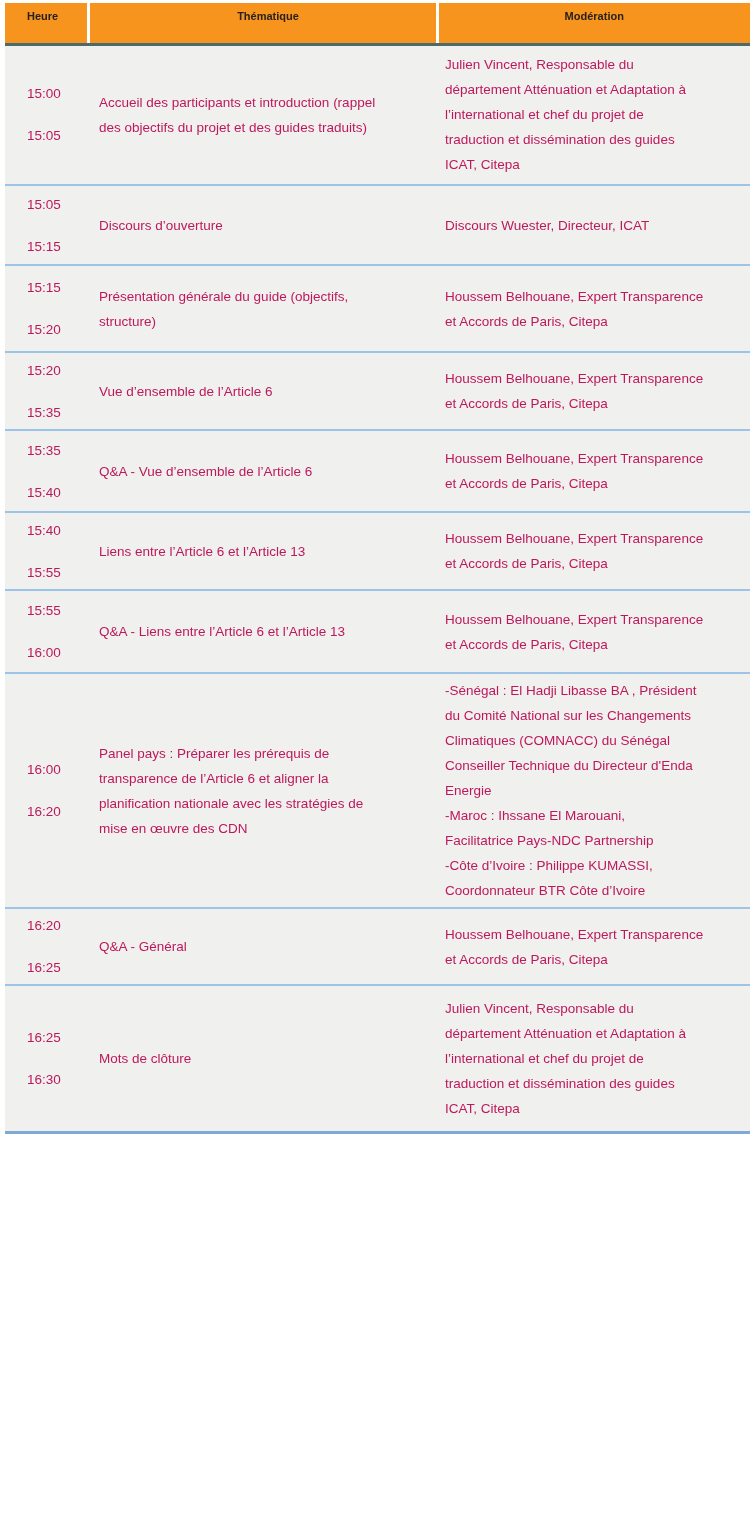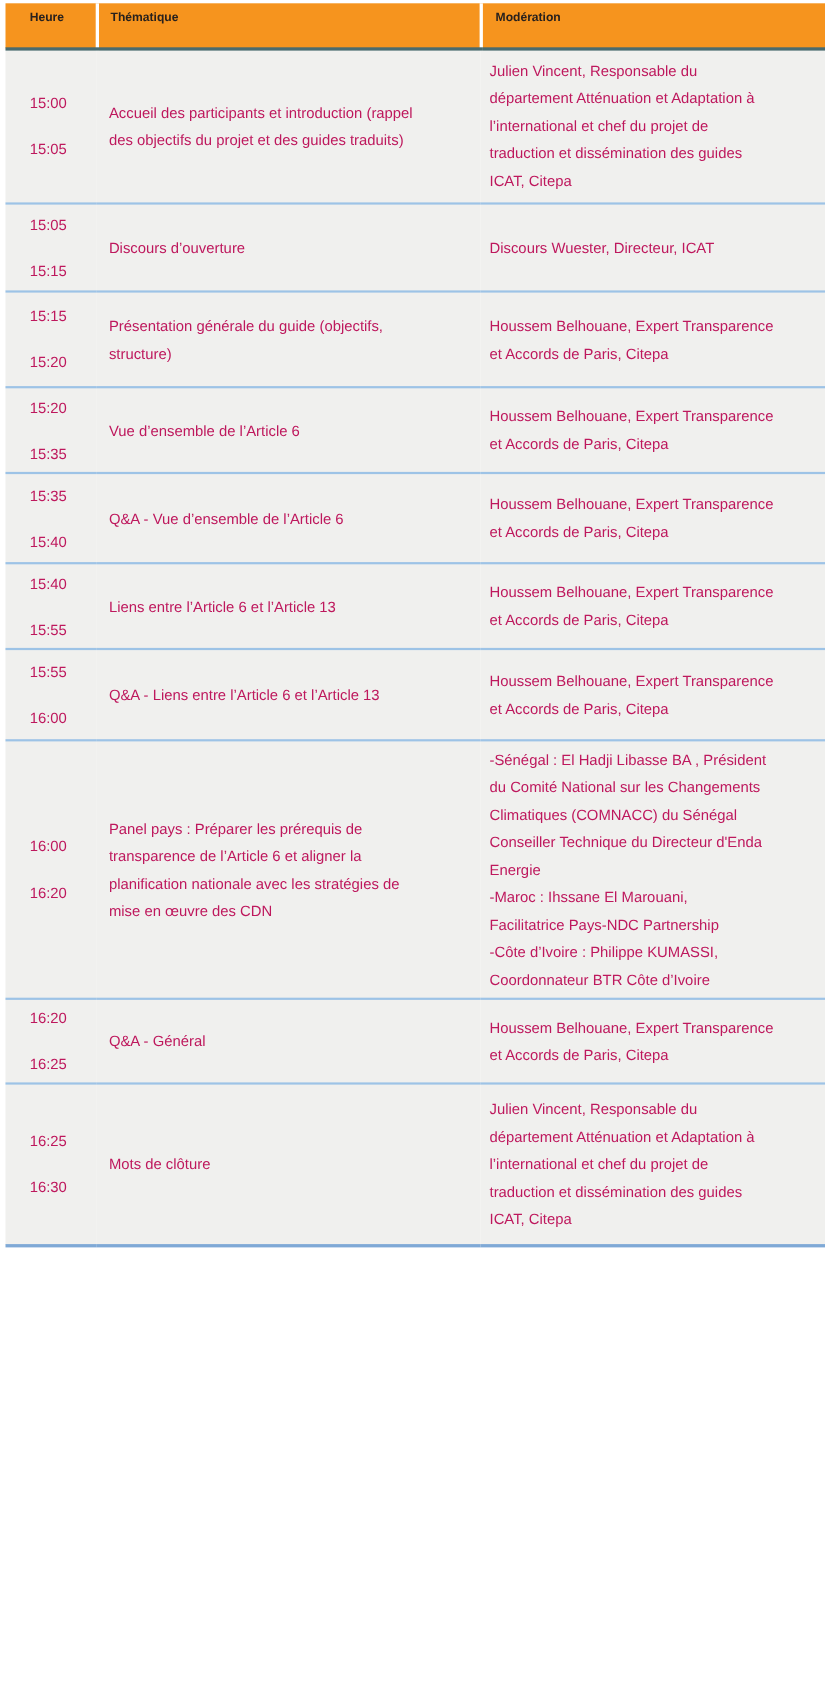--- a/index.html
+++ b/index.html
@@ -33,22 +33,22 @@
     color: #28211d;
     font-size: 11px;
     font-weight: bold;
     text-align: left;
     vertical-align: top;
     height: 41px;
     padding-top: 7px;
     border-bottom: 3px solid #4A6B6E;
   }
   thead th.h-heure { padding-left: 22px; border-right: 3px solid #ffffff; }
-  thead th.h-theme { padding-left: 11px; border-right: 3px solid #ffffff; }
-  thead th.h-mod   { padding-left: 12px; }
+  thead th.h-theme { padding-left: 11px; border-right: 3px solid #ffffff; text-align: center; }
+  thead th.h-mod   { padding-left: 0; text-align: center; }
 
   
   tbody td {
     background: #F0F0EE;
     vertical-align: middle;
     color: #be185d;
     font-size: 13.5px;
     line-height: 25px;
   }
   tbody tr + tr td { border-top: 2px solid #9DC3E6; }

